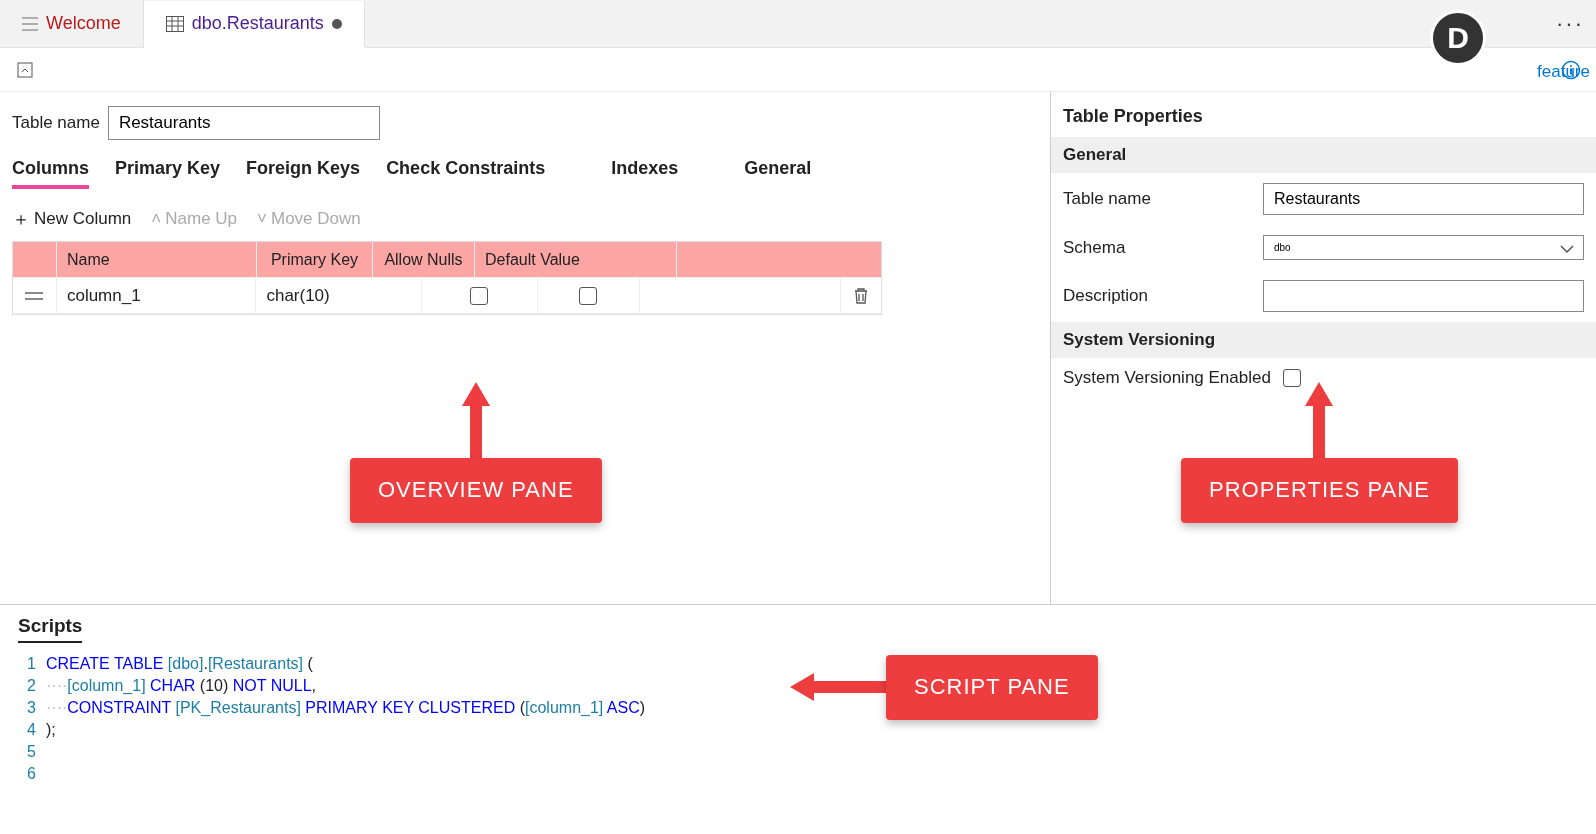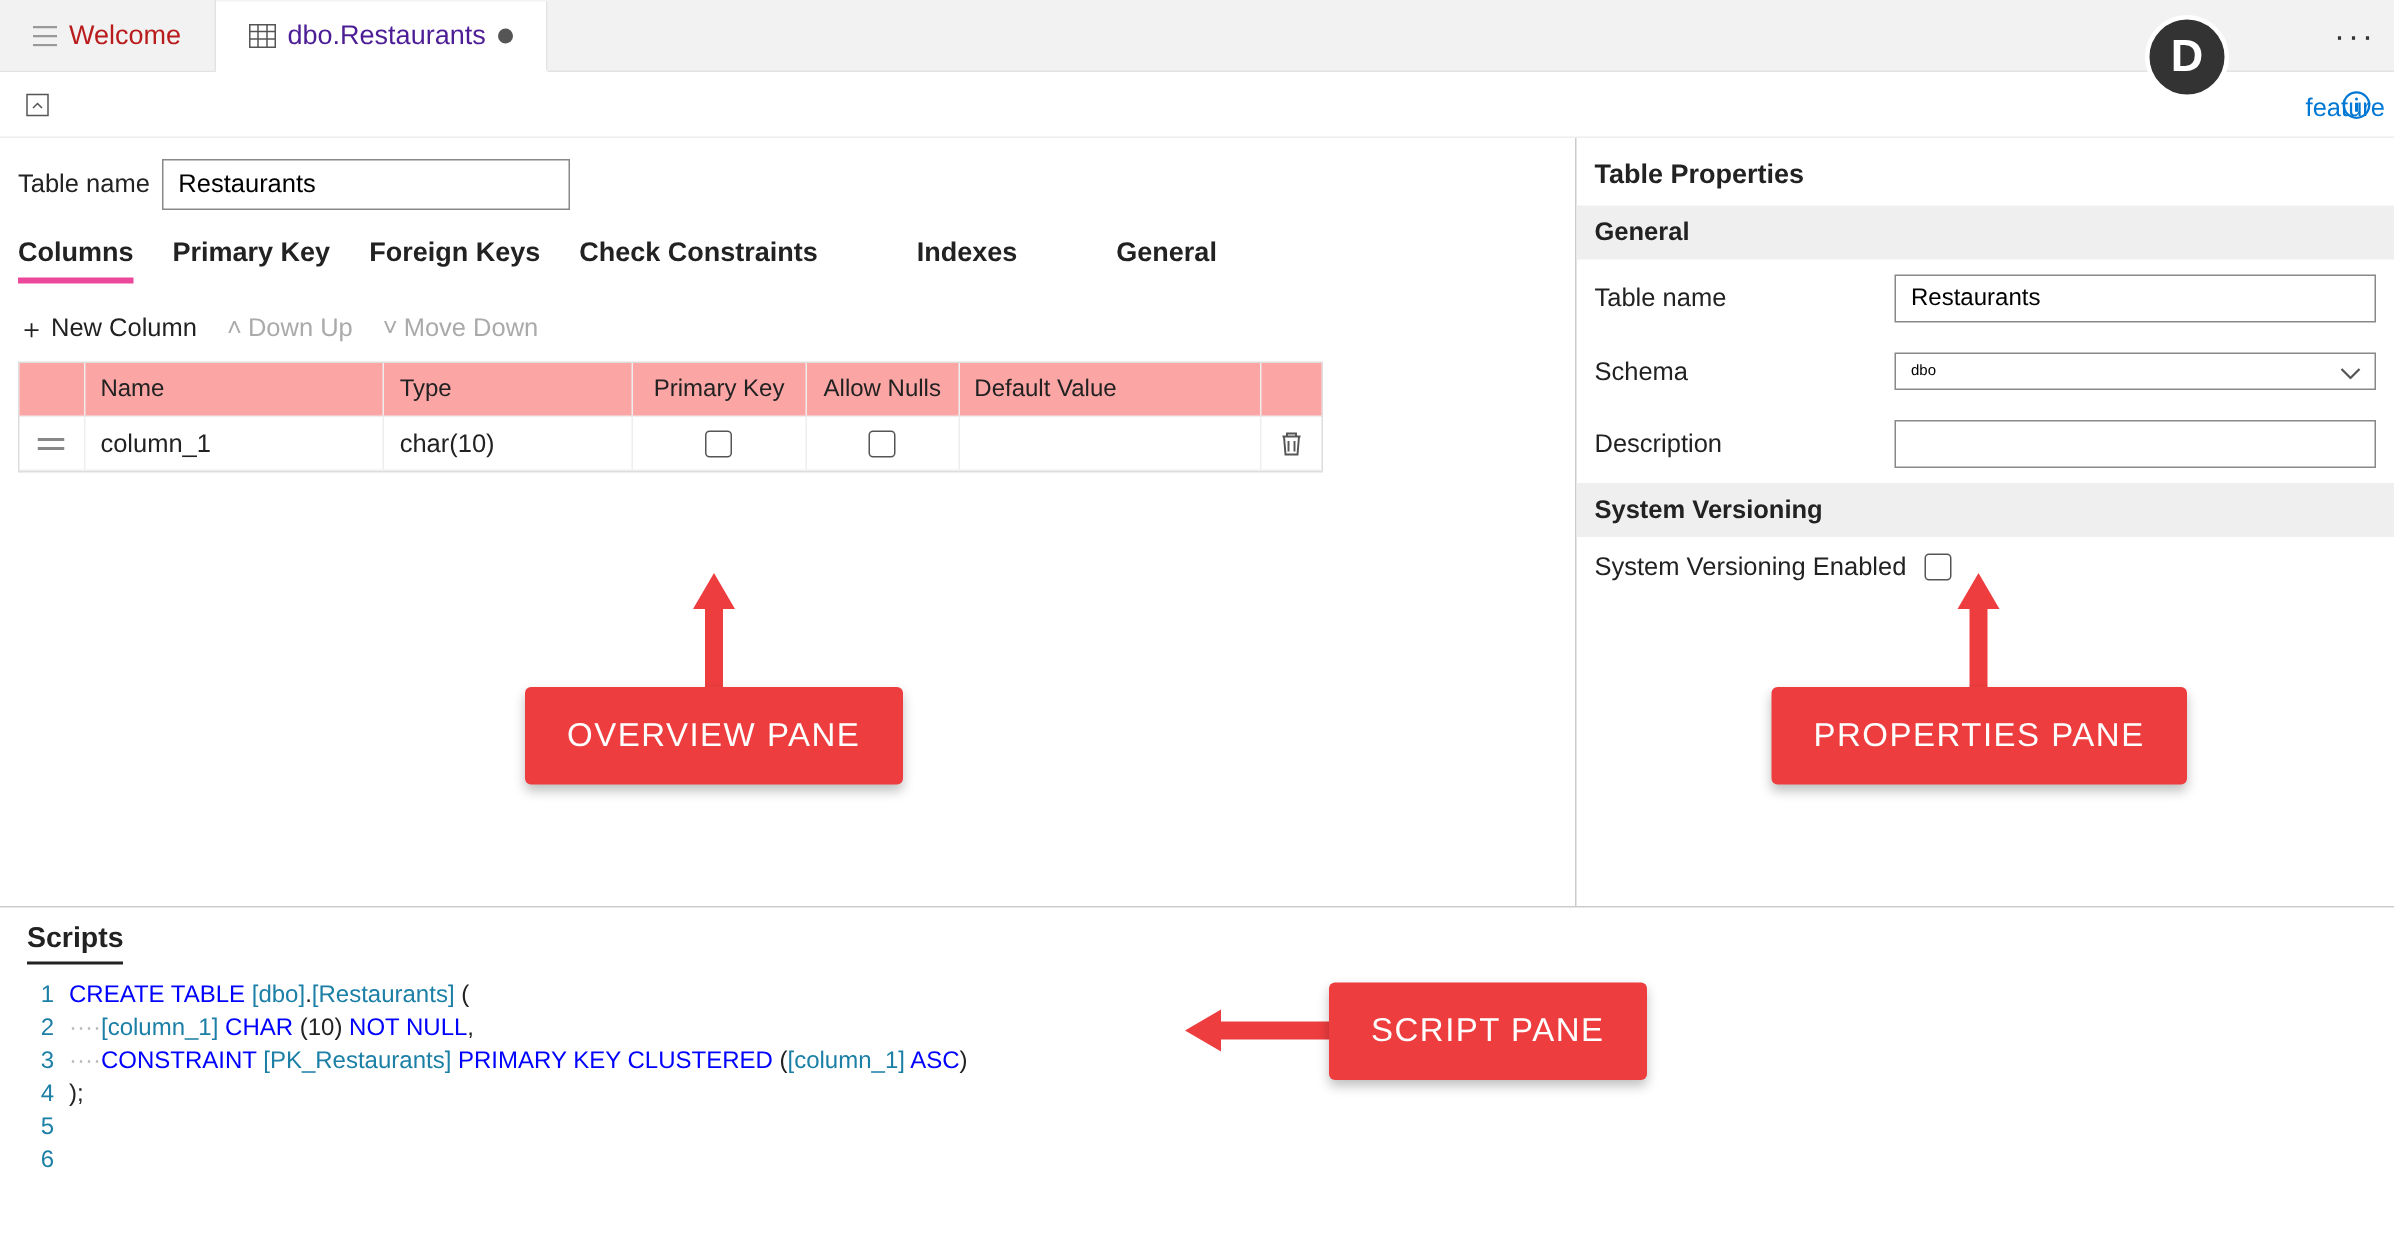--- a/index.html
+++ b/index.html
@@ -164,33 +164,32 @@
       <span class="dtab">General</span>
     </div>
 
     <div class="col-actions">
       <span class="act">
           <span class="plus">＋</span>
           <span>New Column</span>
         </span>
       <span class="act disabled">
           <span>˄</span> 
-          <span>Down Up</span>
+          <span>Name Up</span>
         </span>
       <span class="act disabled">
           <span>˅</span> 
           <span>Move Down</span>
         </span>
     </div>
 
     <div class="col-grid">
       <div class="row head">
         <div class="cell c-handle"></div>
         <div class="cell c-name">Name</div>
-        <div class="cell c-type">Type</div>
         <div class="cell c-pk">Primary Key</div>
         <div class="cell c-null">Allow Nulls</div>
         <div class="cell c-def">Default Value</div>
         <div class="cell c-del"></div>
       </div>
       <div class="row body">
         <div class="cell c-handle">
           <svg width="18" height="10" viewBox="0 0 18 10">
               <line x1="0" y1="2" x2="18" y2="2" stroke="#888" stroke-width="2"></line>
               <line x1="0" y1="8" x2="18" y2="8" stroke="#888" stroke-width="2"></line>

